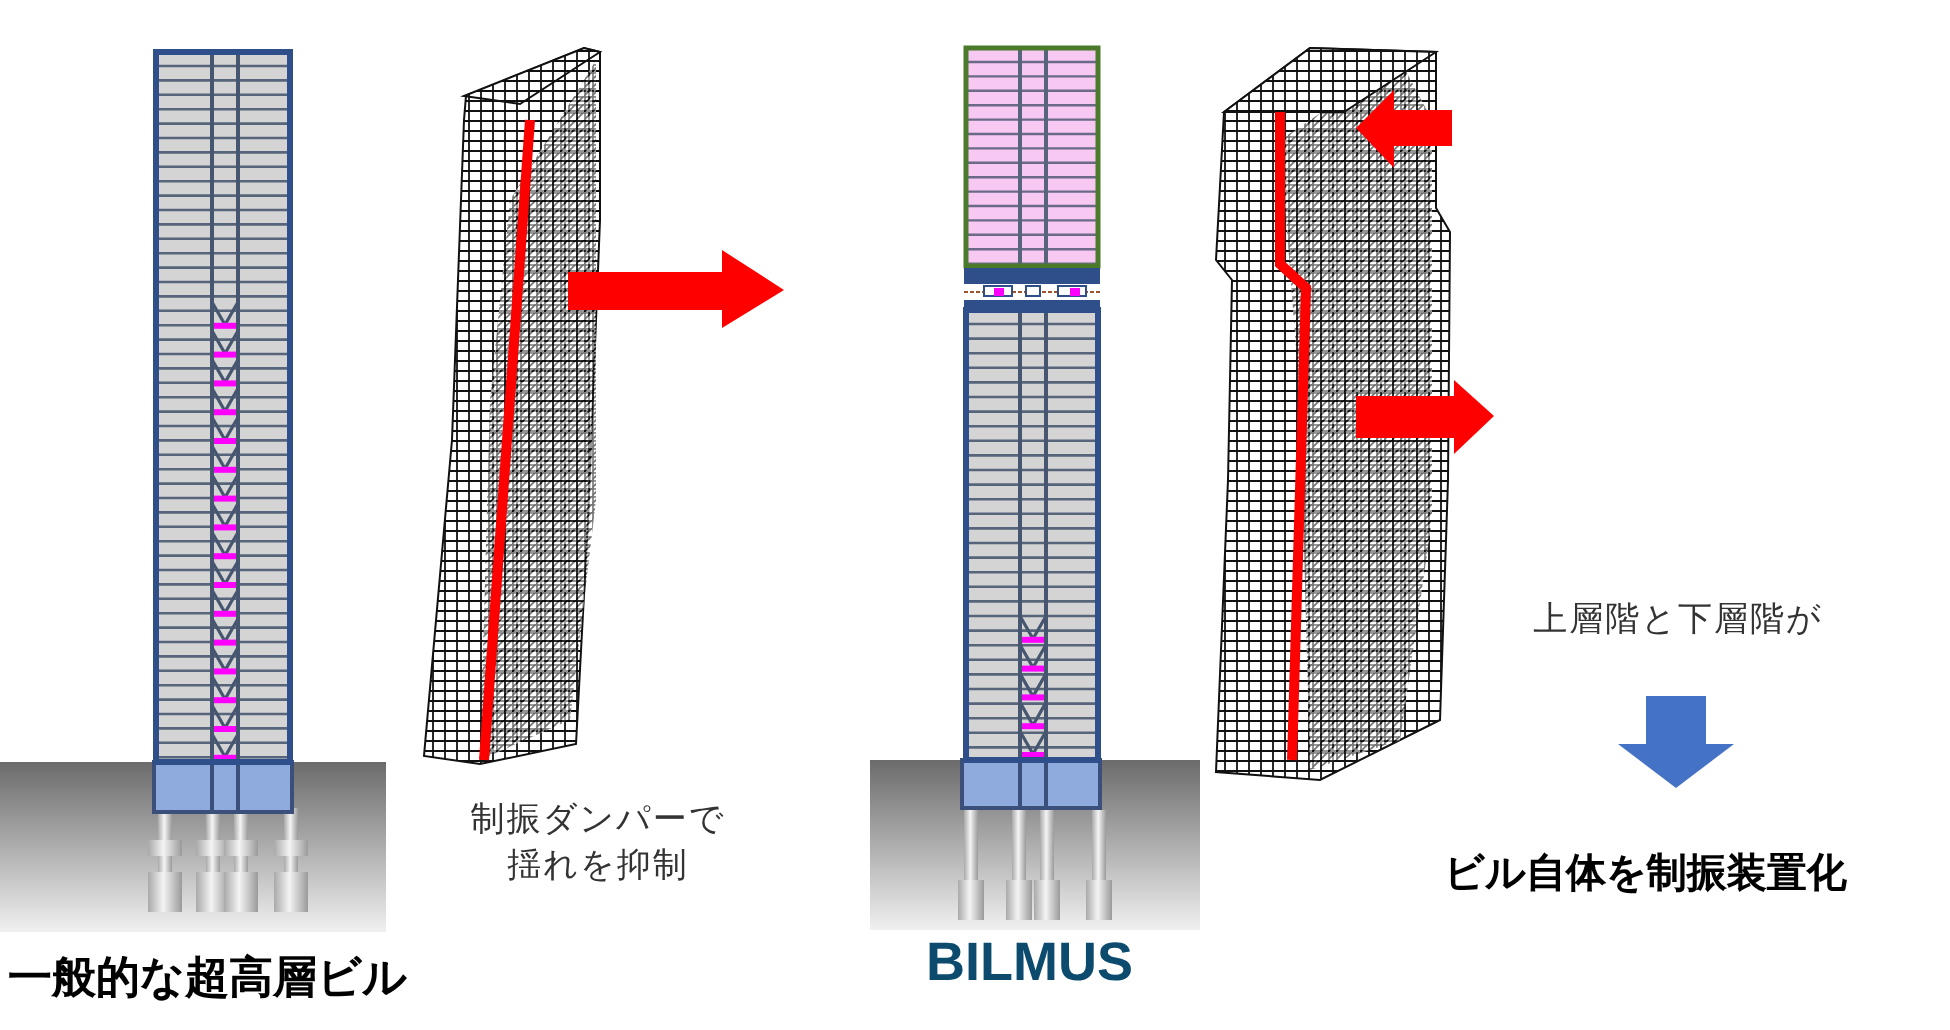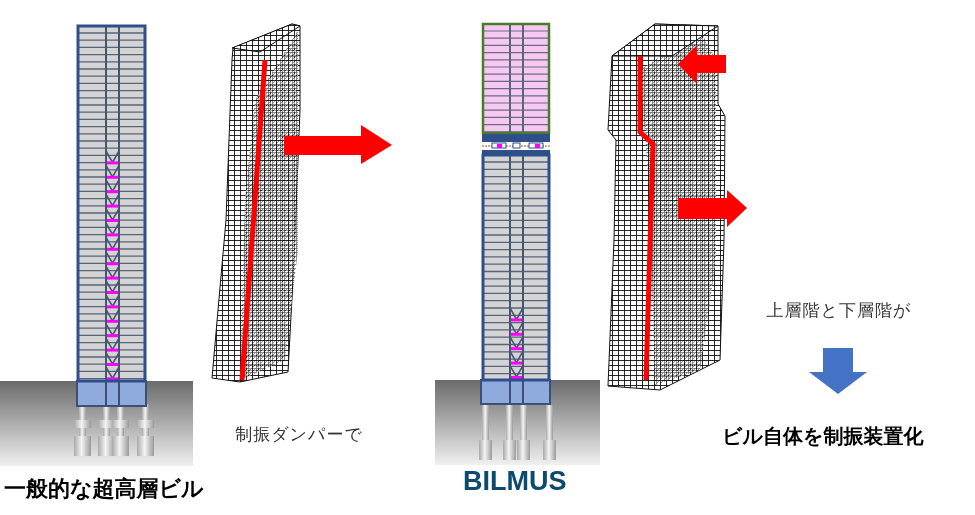--- a/index.html
+++ b/index.html
@@ -258,22 +258,23 @@
     <polygon points="640,70 700,30 716,60 716,260 700,370 655,385 650,200" fill="url(#meshDense)" opacity="0.55"></polygon>
     <polygon points="612,56 655,24 718,26 672,56" fill="url(#mesh)" stroke="#111" stroke-width="1"></polygon>
     <polyline points="640,56 640,132 653,144 646,380" fill="none" stroke="#ff0000" stroke-width="5"></polyline>
     <polygon points="678,64 697,45 697,55 726,55 726,73 697,73 697,84" fill="#ff0000"></polygon>
     <polygon points="678,198 727,198 727,190 747,208 727,227 727,219 678,219" fill="#ff0000"></polygon>
   </g>
 
   <polygon points="823,348 853,348 853,372 867,372 838,394 809,372 823,372" fill="#4472c4"></polygon>
 </svg>
 
-<div class="caption" style="left:214px;top:399px;width:170px;margin-top:24px;">
+<div class="caption" style="left:214px;top:399px;width:170px;">
   <div>制振ダンパーで</div>
+  <div>揺れを抑制</div>
 </div>
 
 <div class="title-black" style="left:4px;top:474px;">一般的な超高層ビル</div>
 
 <div class="title-red" style="left:463px;top:466px;">BILMUS</div>
 
 <div class="caption" style="left:728px;top:267px;width:222px;margin-top:32px;">
   <div>上層階と下層階が</div>
 </div>
 

